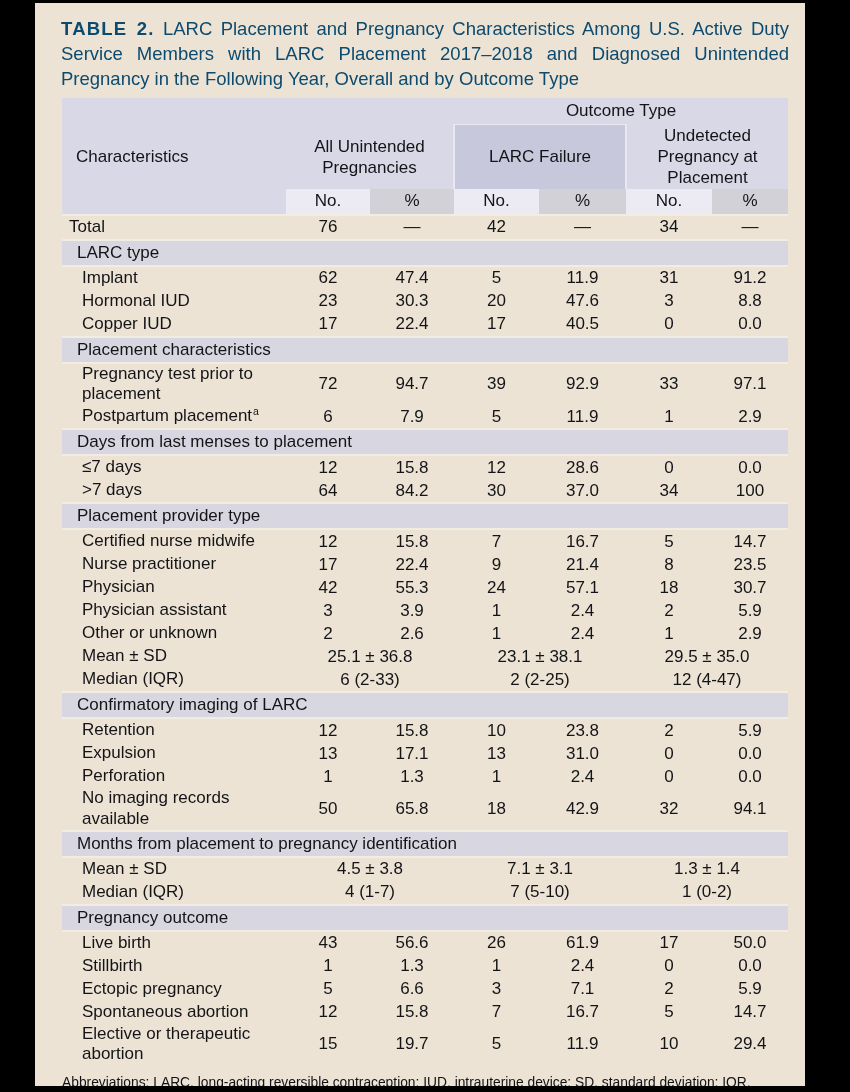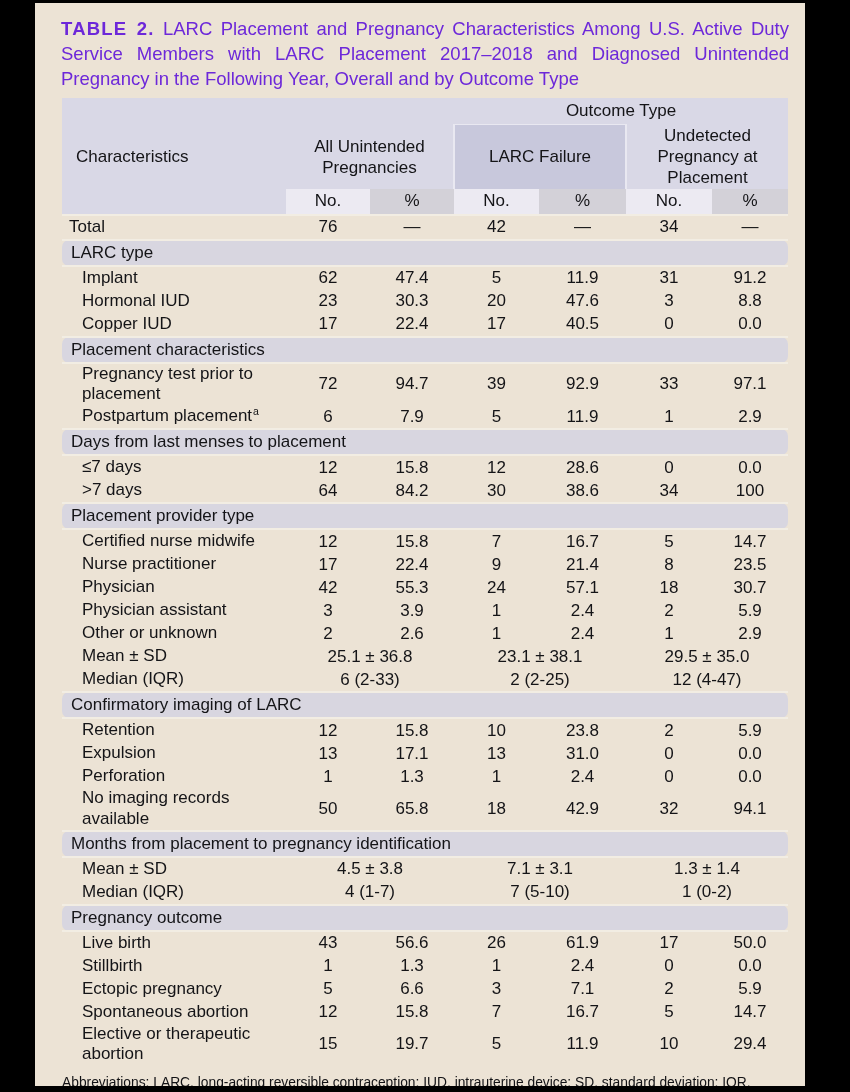--- a/index.html
+++ b/index.html
@@ -8,21 +8,21 @@
     font-family:"Liberation Sans","DejaVu Sans",sans-serif;
     position:relative;color:#17171a;
     -webkit-font-smoothing:antialiased;
   }
   .page{
     position:absolute;left:35px;top:3px;width:770px;height:1083px;
     background:#ece3d5;overflow:hidden;
   }
   .title{
     margin:13px 16px 0 26px;
-    font-size:18.5px;line-height:1.36;text-align:justify;color:#6d28d9;
+    font-size:18.5px;line-height:1.36;text-align:justify;color:#0c4a6e;
   }
   .title .t-label{font-weight:bold;letter-spacing:1.2px;}
   table{
     border-collapse:collapse;table-layout:fixed;
     margin:7px 0 0 27px;width:726px;
     font-size:17px;color:#141417;
   }
   col.c-char{width:224px;}
   col.c-n1{width:84px;} col.c-p1{width:84px;}
   col.c-n2{width:85px;} col.c-p2{width:87px;}
@@ -40,22 +40,22 @@
     border-top:1px solid #e9e8f1;
   }
   td.sub{text-align:center;}
   td.sub-no{background:#eceaf2;}
   td.sub-pct{background:#d3d1d8;}
   tbody td{height:23px;vertical-align:middle;padding:0;}
   tbody td.val{text-align:center;}
   tbody td.label{padding-left:20px;text-align:left;line-height:1.22;}
   tbody tr.total td.label{padding-left:7px;}
   tbody td.section-cell{
-    background:#d8d6e0;padding-left:9px;height:24px;
-    border-top:2px solid #f2ede3;border-bottom:2px solid #f2ede3;border-radius:7px;
+    background:#d8d6e0;padding-left:15px;height:24px;
+    border-top:2px solid #f2ede3;border-bottom:2px solid #f2ede3;
   }
   sup{font-size:0.62em;vertical-align:super;line-height:0;margin-left:1px;}
   .footnotes{margin:9px 16px 0 27px;font-size:13.8px;line-height:1.24;color:#121215;}
   .footnotes p{margin:0;}
 </style>
 </head>
 <body>
 
 <div class="page">
 
@@ -163,21 +163,21 @@
           <td class="val">12</td>
           <td class="val">28.6</td>
           <td class="val">0</td>
           <td class="val">0.0</td>
         </tr>
         <tr>
           <td class="label">&gt;7 days</td>
           <td class="val">64</td>
           <td class="val">84.2</td>
           <td class="val">30</td>
-          <td class="val">38.6</td>
+          <td class="val">37.0</td>
           <td class="val">34</td>
           <td class="val">100</td>
         </tr>
         <tr>
           <td colspan="7" class="section-cell">Placement provider type</td>
         </tr>
         <tr>
           <td class="label">Certified nurse midwife</td>
           <td class="val">12</td>
           <td class="val">15.8</td>

